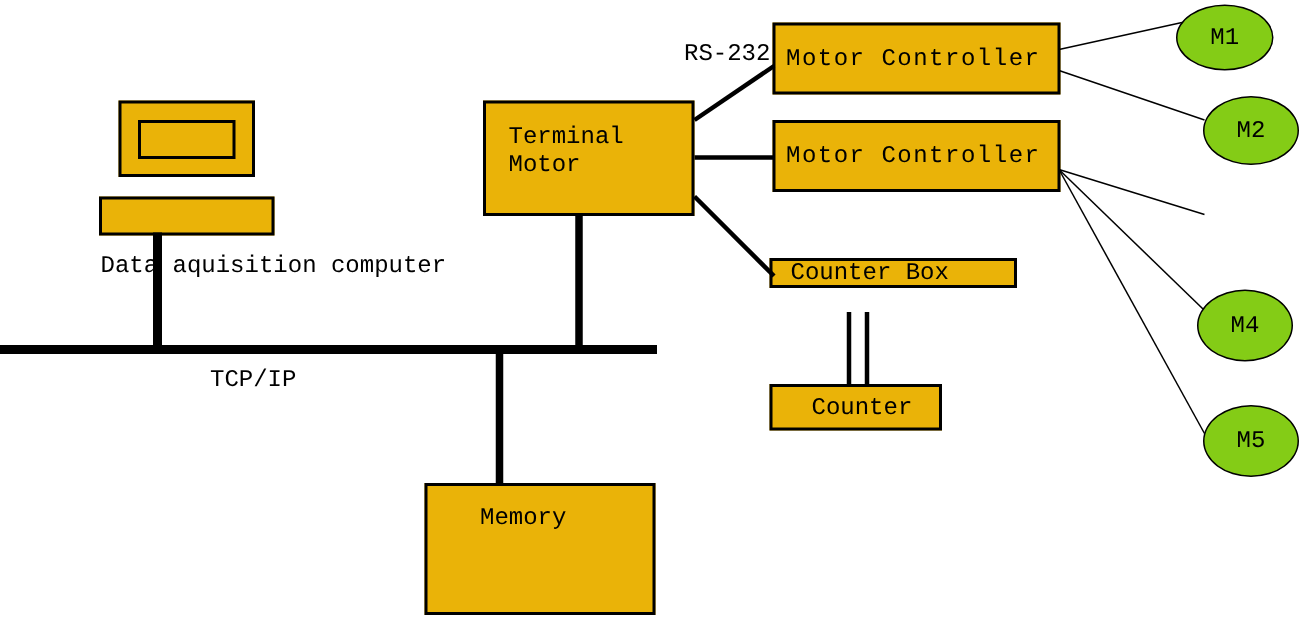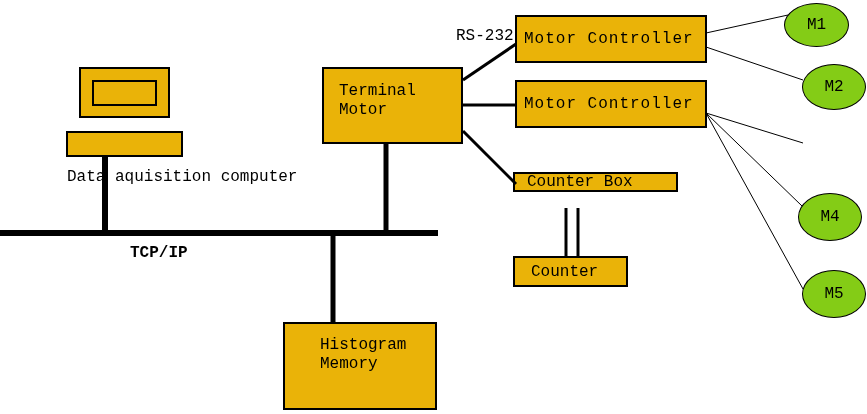--- a/index.html
+++ b/index.html
@@ -64,45 +64,44 @@
     <line x1="566" y1="208" x2="566" y2="258" stroke-width="3"></line>
     <line x1="578" y1="208" x2="578" y2="258" stroke-width="3"></line>
   </svg>
 
   <div class="box" style="left:79px;top:67px;width:91px;height:51px;">
     <div style="position:absolute;left:11px;top:11px;width:65px;height:26px;border:2px solid #000;box-sizing:border-box;"></div>
   </div>
   <div class="box" style="left:66px;top:131px;width:117px;height:26px;"></div>
   <div class="lbl" style="left:67px;top:169px;">Data aquisition computer</div>
 
-  <div class="lbl" style="left:130px;top:245px;font-weight:bold;">TCP/IP</div>
+  <div class="lbl" style="left:140px;top:245px;">TCP/IP</div>
 
   <div class="lbl" style="left:436px;top:28px;margin-left:20px;">RS-232</div>
 
   <div class="box twoline" style="left:322px;top:67px;width:141px;height:77px;padding:13px 0 0 15px;">
     <div>Terminal</div>
     <div>Motor</div>
   </div>
 
   <div class="box vcenter" style="left:515px;top:15px;width:192px;height:48px;padding-left:7px;letter-spacing:1px;">
     <span>Motor Controller</span>
   </div>
   <div class="box vcenter" style="left:515px;top:80px;width:192px;height:48px;padding-left:7px;letter-spacing:1px;">
     <span>Motor Controller</span>
   </div>
 
   <div class="box vcenter" style="left:513px;top:172px;width:165px;height:20px;padding-left:12px;">
     <span>Counter Box</span>
   </div>
-  <div class="box vcenter" style="left:513px;top:256px;width:115px;height:31px;padding-left:16px;">
+  <div class="box vcenter" style="left:513px;top:256px;width:115px;height:31px;padding-left:26px;">
     <span>Counter</span>
   </div>
 
   <div class="box twoline" style="left:283px;top:322px;width:154px;height:88px;padding:12px 0 0 35px;">
-    <div>Histogram</div>
     <div>Memory</div>
   </div>
 
   <div class="motor" style="left:784px;top:3px;width:65px;height:44px;">
     <span>M1</span>
   </div>
   <div class="motor" style="left:802px;top:64px;width:64px;height:46px;">
     <span>M2</span>
   </div>
   <div class="motor" style="left:798px;top:193px;width:64px;height:48px;">

